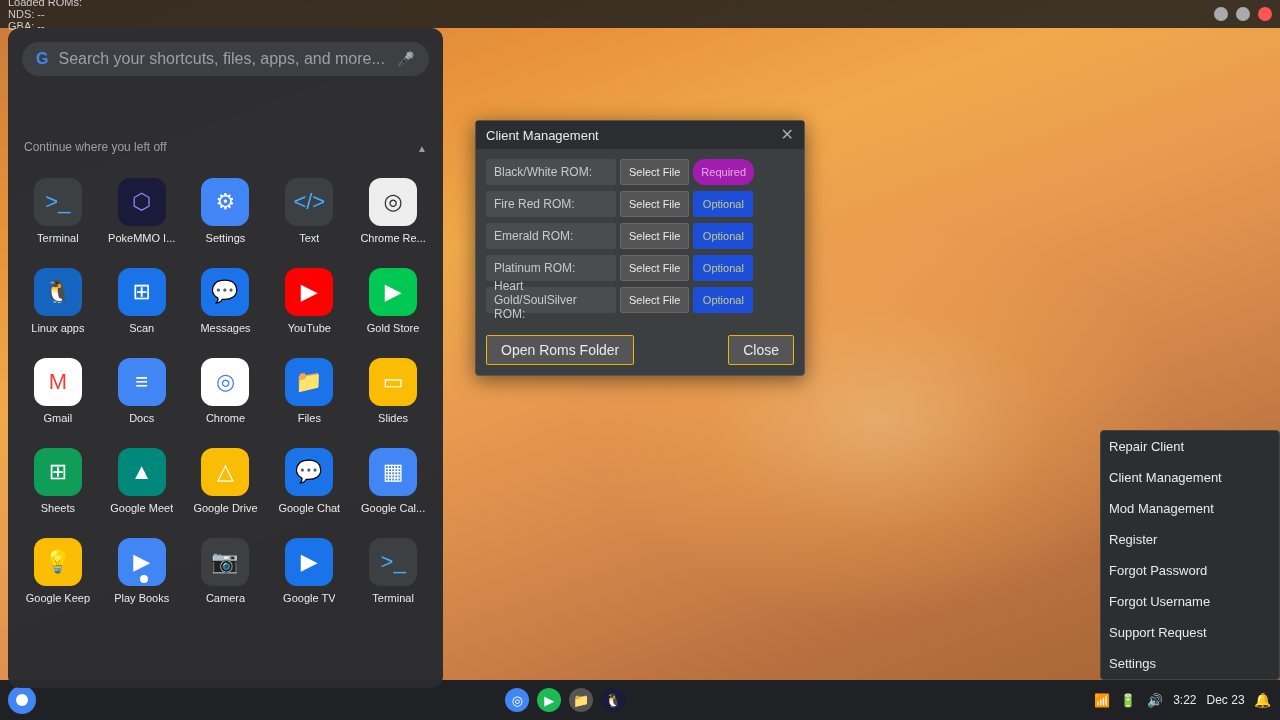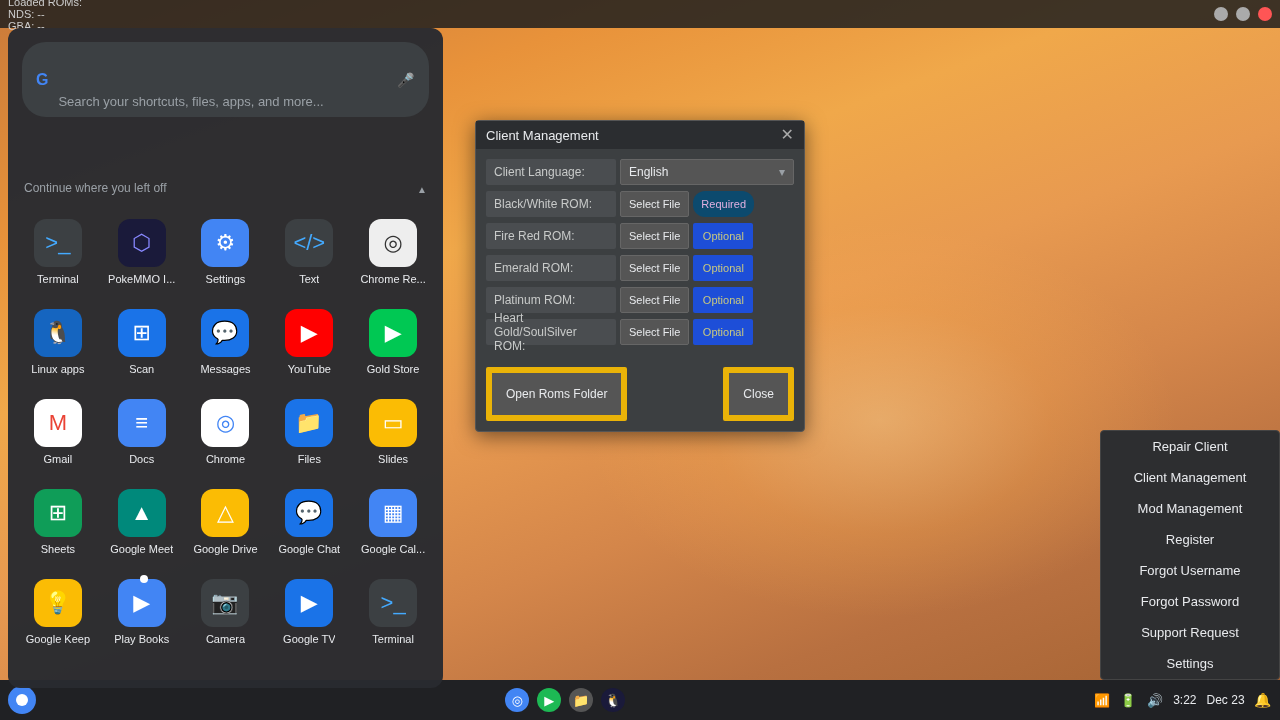--- a/index.html
+++ b/index.html
@@ -144,23 +144,22 @@
       align-items: center;
       padding: 8px 14px;
       gap: 10px;
     }
 
     #search-bar input {
       background: transparent;
       border: none;
       outline: none;
       color: #e8eaed;
-      font-size: 13px;
+      font-size: 16px;
       flex: 1;
-      margin-top: 44px;
     }
 
     #search-bar input::placeholder {
       color: #9aa0a6;
     }
 
     .search-g {
       color: #4285f4;
       font-weight: bold;
       font-size: 16px;
@@ -224,25 +223,24 @@
       bottom: 40px;
       width: 180px;
       background: #2d2e30;
       border: 1px solid #444;
       border-radius: 4px;
       z-index: 300;
       overflow: hidden;
     }
 
     .context-item {
-      padding: 8px 24px;
+      padding: 8px 8px;
       color: #e8eaed;
       font-size: 13px;
       cursor: pointer;
-      text-align: center;
     }
 
     
     #client-mgmt-dialog {
       position: absolute;
       top: 120px;
       left: 475px;
       width: 330px;
       background: #3c3f41;
       border: 1px solid #555;
@@ -328,43 +326,43 @@
       font-size: 11px;
       padding: 3px 8px;
       height: 26px;
       display: flex;
       align-items: center;
       min-width: 60px;
       justify-content: center;
     }
 
     .badge-required {
-      background: #0c4a6e;
+      background: #a21caf;
       color: #e0b0e0;
       border-radius: 12px;
     }
 
     .badge-optional {
       background: #1d4ed8;
       color: #c8c880;
     }
 
     #dialog-footer {
       display: flex;
       justify-content: space-between;
       padding: 6px 10px 10px;
     }
 
     .footer-btn {
       background: #555;
-      border: 6px solid #eab308;
+      border: 1px solid #eab308;
       border-radius: 2px;
       color: #e8eaed;
-      font-size: 12px;
-      padding: 14px 14px;
+      font-size: 14px;
+      padding: 6px 14px;
       cursor: pointer;
     }
 
     
     #pokemmo-title {
       position: absolute;
       top: 200px;
       left: 50%;
       transform: translateX(-50%);
       font-size: 42px;
@@ -573,24 +571,20 @@
     </div>
 </div>
 
 <div id="client-mgmt-dialog">
   <div id="dialog-titlebar">
     <span id="dialog-title">Client Management</span>
     <span id="dialog-close">✕</span>
   </div>
   <div id="dialog-body">
 
-  <div class="dialog-row">
-        <div class="row-label">Client Language:</div>
-        <div class="row-select chevron-down">English</div>
-      </div>
       <div class="dialog-row">
         <div class="row-label">Black/White ROM:</div>
         <div class="row-btn">Select File</div>
         <div class="status-badge badge-required">Required</div>
       </div>
       <div class="dialog-row">
         <div class="row-label">Fire Red ROM:</div>
         <div class="row-btn">Select File</div>
         <div class="status-badge badge-optional">Optional</div>
       </div>
@@ -614,22 +608,22 @@
     <button class="footer-btn">Open Roms Folder</button>
     <button class="footer-btn">Close</button>
   </div>
 </div>
 
 <div id="context-menu">
     <div class="context-item">Repair Client</div>
     <div class="context-item">Client Management</div>
     <div class="context-item">Mod Management</div>
     <div class="context-item">Register</div>
+    <div class="context-item">Forgot Password</div>
     <div class="context-item">Forgot Username</div>
-    <div class="context-item">Forgot Password</div>
     <div class="context-item">Support Request</div>
     <div class="context-item">Settings</div>
   </div>
 
 <div id="taskbar">
   <div id="taskbar-left">
     <div id="taskbar-launcher">
       <svg width="14" height="14" viewBox="0 0 14 14">
         <circle cx="7" cy="7" r="6" fill="white"></circle>
       </svg>

